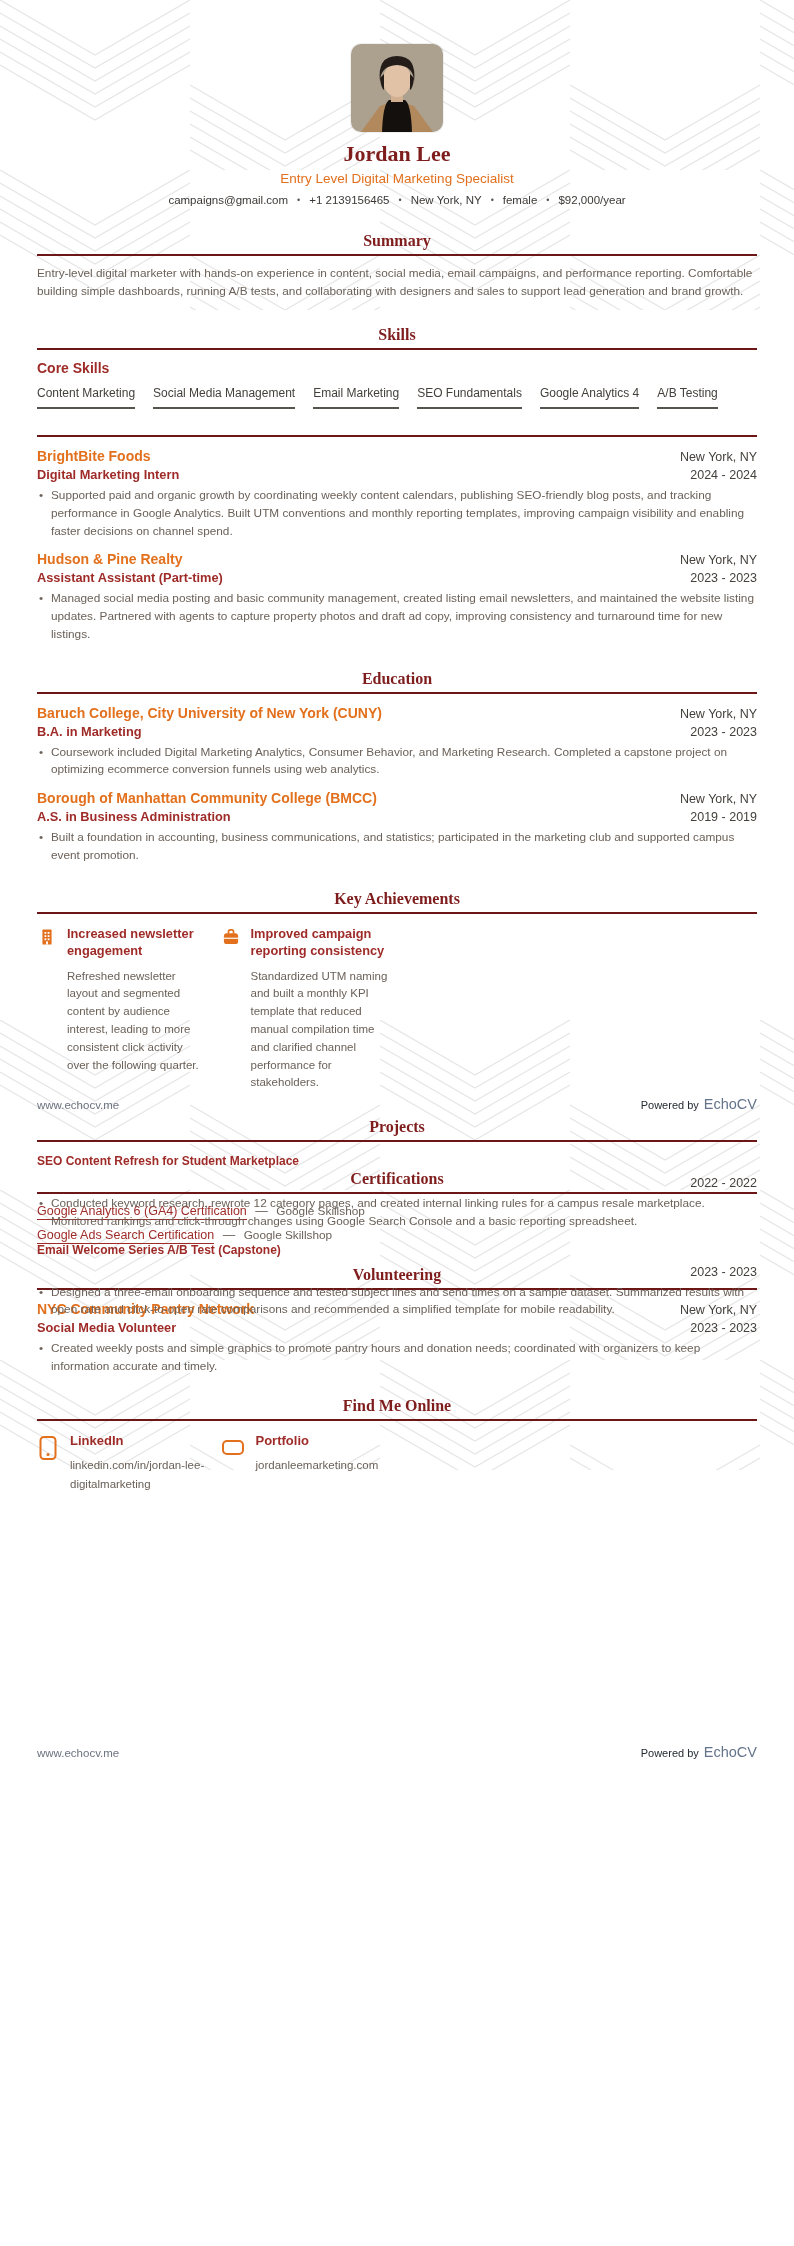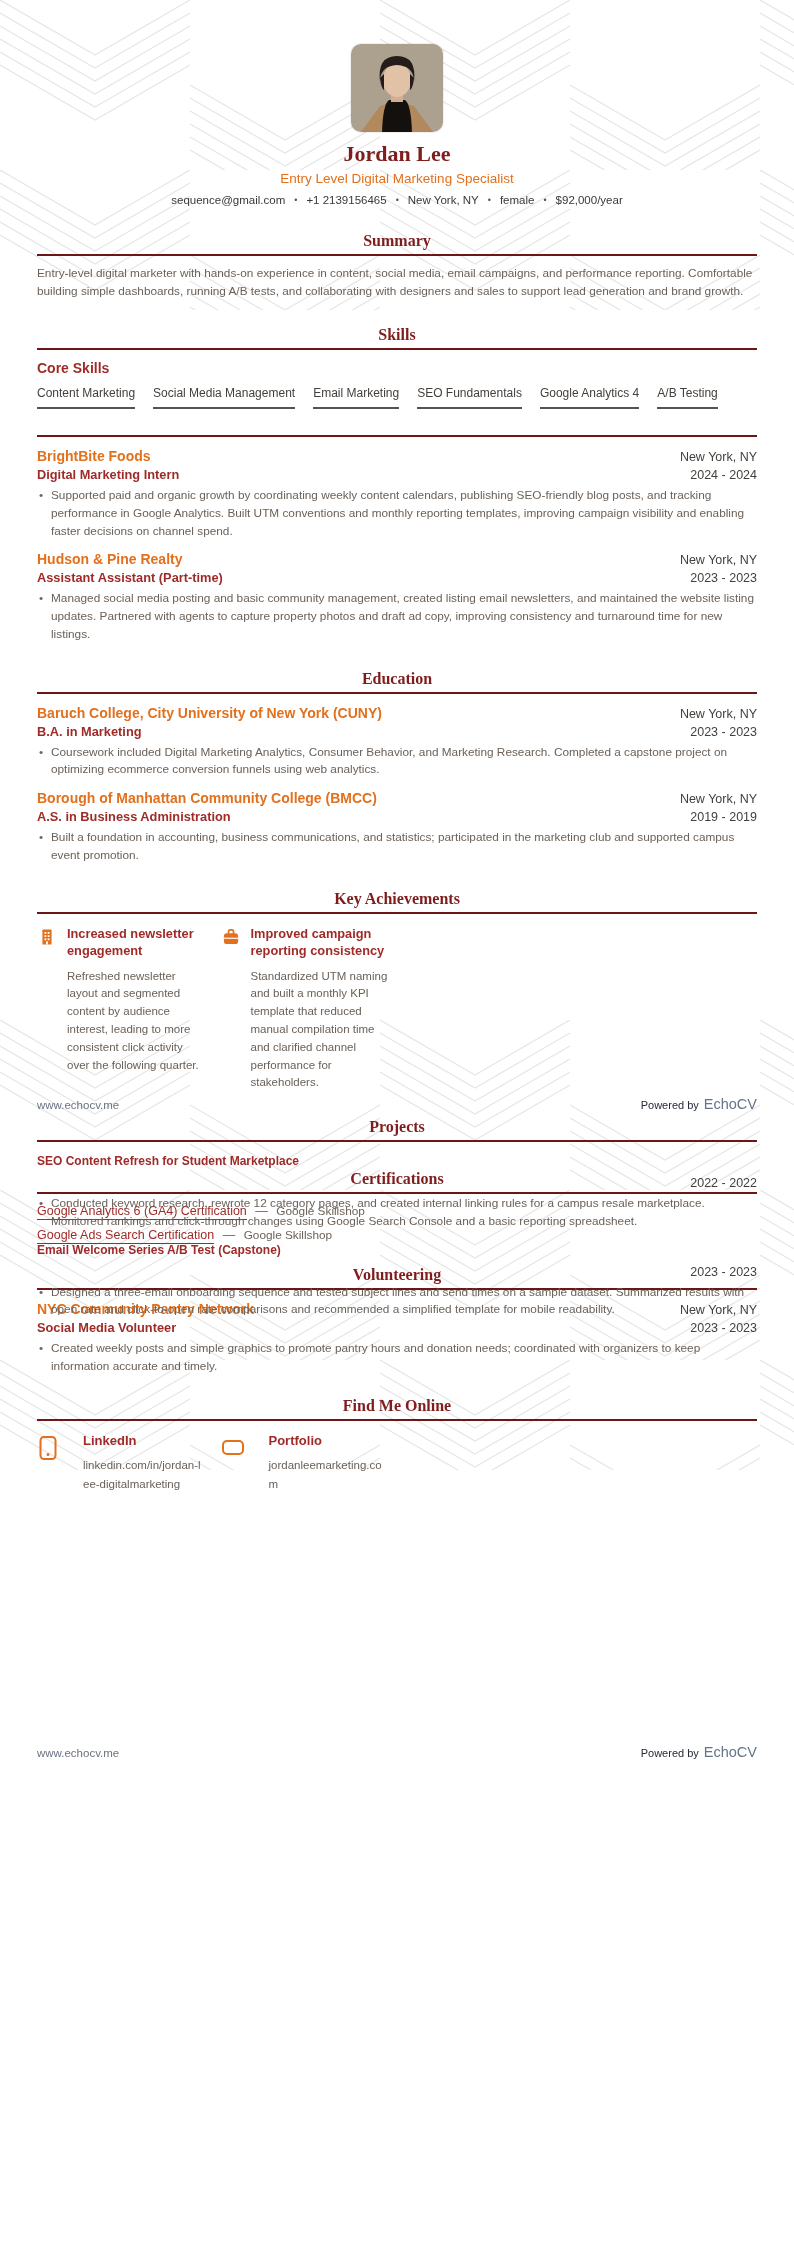--- a/index.html
+++ b/index.html
@@ -58,21 +58,21 @@
   .f2 { position:absolute; z-index:1; bottom:14px; left:37px; right:37px; }
   .site { font-size:11.5px; color:#6b7280; }
   .powered { font-size:11px; color:#242a33; }
   .brand { font-size:14.5px; color:#64748b; margin-left:5px; }
 
   .cert-line { margin-top:10px; font-size:12.5px; }
   .cert-name { color:#9e2b28; border-bottom:1px solid #9e2b28; padding-bottom:1px; }
   .cert-sep { color:#6b6158; margin:0 5px; }
   .cert-issuer { color:#6b6158; font-size:11.8px; }
 
-  .link-item { display:flex; gap:24px; }
+  .link-item { display:flex; gap:11px; }
   .link-icon { flex:0 0 22px; padding-top:2px; }
   .link-label { color:#9e2b28; font-size:13px; font-weight:700; }
   .link-url { font-size:11.5px; line-height:1.6; color:#6b6158; margin-top:8px; word-break:break-all; }
 
   .mt-certs { margin-top:58px; }
   .mt-vol { margin-top:24px; }
   .mt-links { margin-top:22px; }
 </style>
 </head>
 <body>
@@ -156,21 +156,21 @@
             <ellipse cx="46" cy="36" rx="14" ry="17" fill="#e2c2a6"></ellipse>
             <path d="M29 38 Q26 12 46 12 Q66 12 63 38 Q63 22 46 21 Q29 22 29 38 Z" fill="#241c18"></path>
             <path d="M29 34 Q30 44 33 46 L33 30 Z" fill="#241c18"></path>
             <path d="M63 34 Q62 44 59 46 L59 30 Z" fill="#241c18"></path>
           </svg>
         </div>
       </div>
       <div class="name">Jordan Lee</div>
       <div class="subtitle">Entry Level Digital Marketing Specialist</div>
       <div class="contact">
-        <span>sequence@gmail.com</span>
+        <span>campaigns@gmail.com</span>
         <span class="sep">•</span>
         <span>+1 2139156465</span>
         <span class="sep">•</span>
         <span>New York, NY</span>
         <span class="sep">•</span>
         <span>female</span>
         <span class="sep">•</span>
         <span>$92,000/year</span>
       </div>
 

